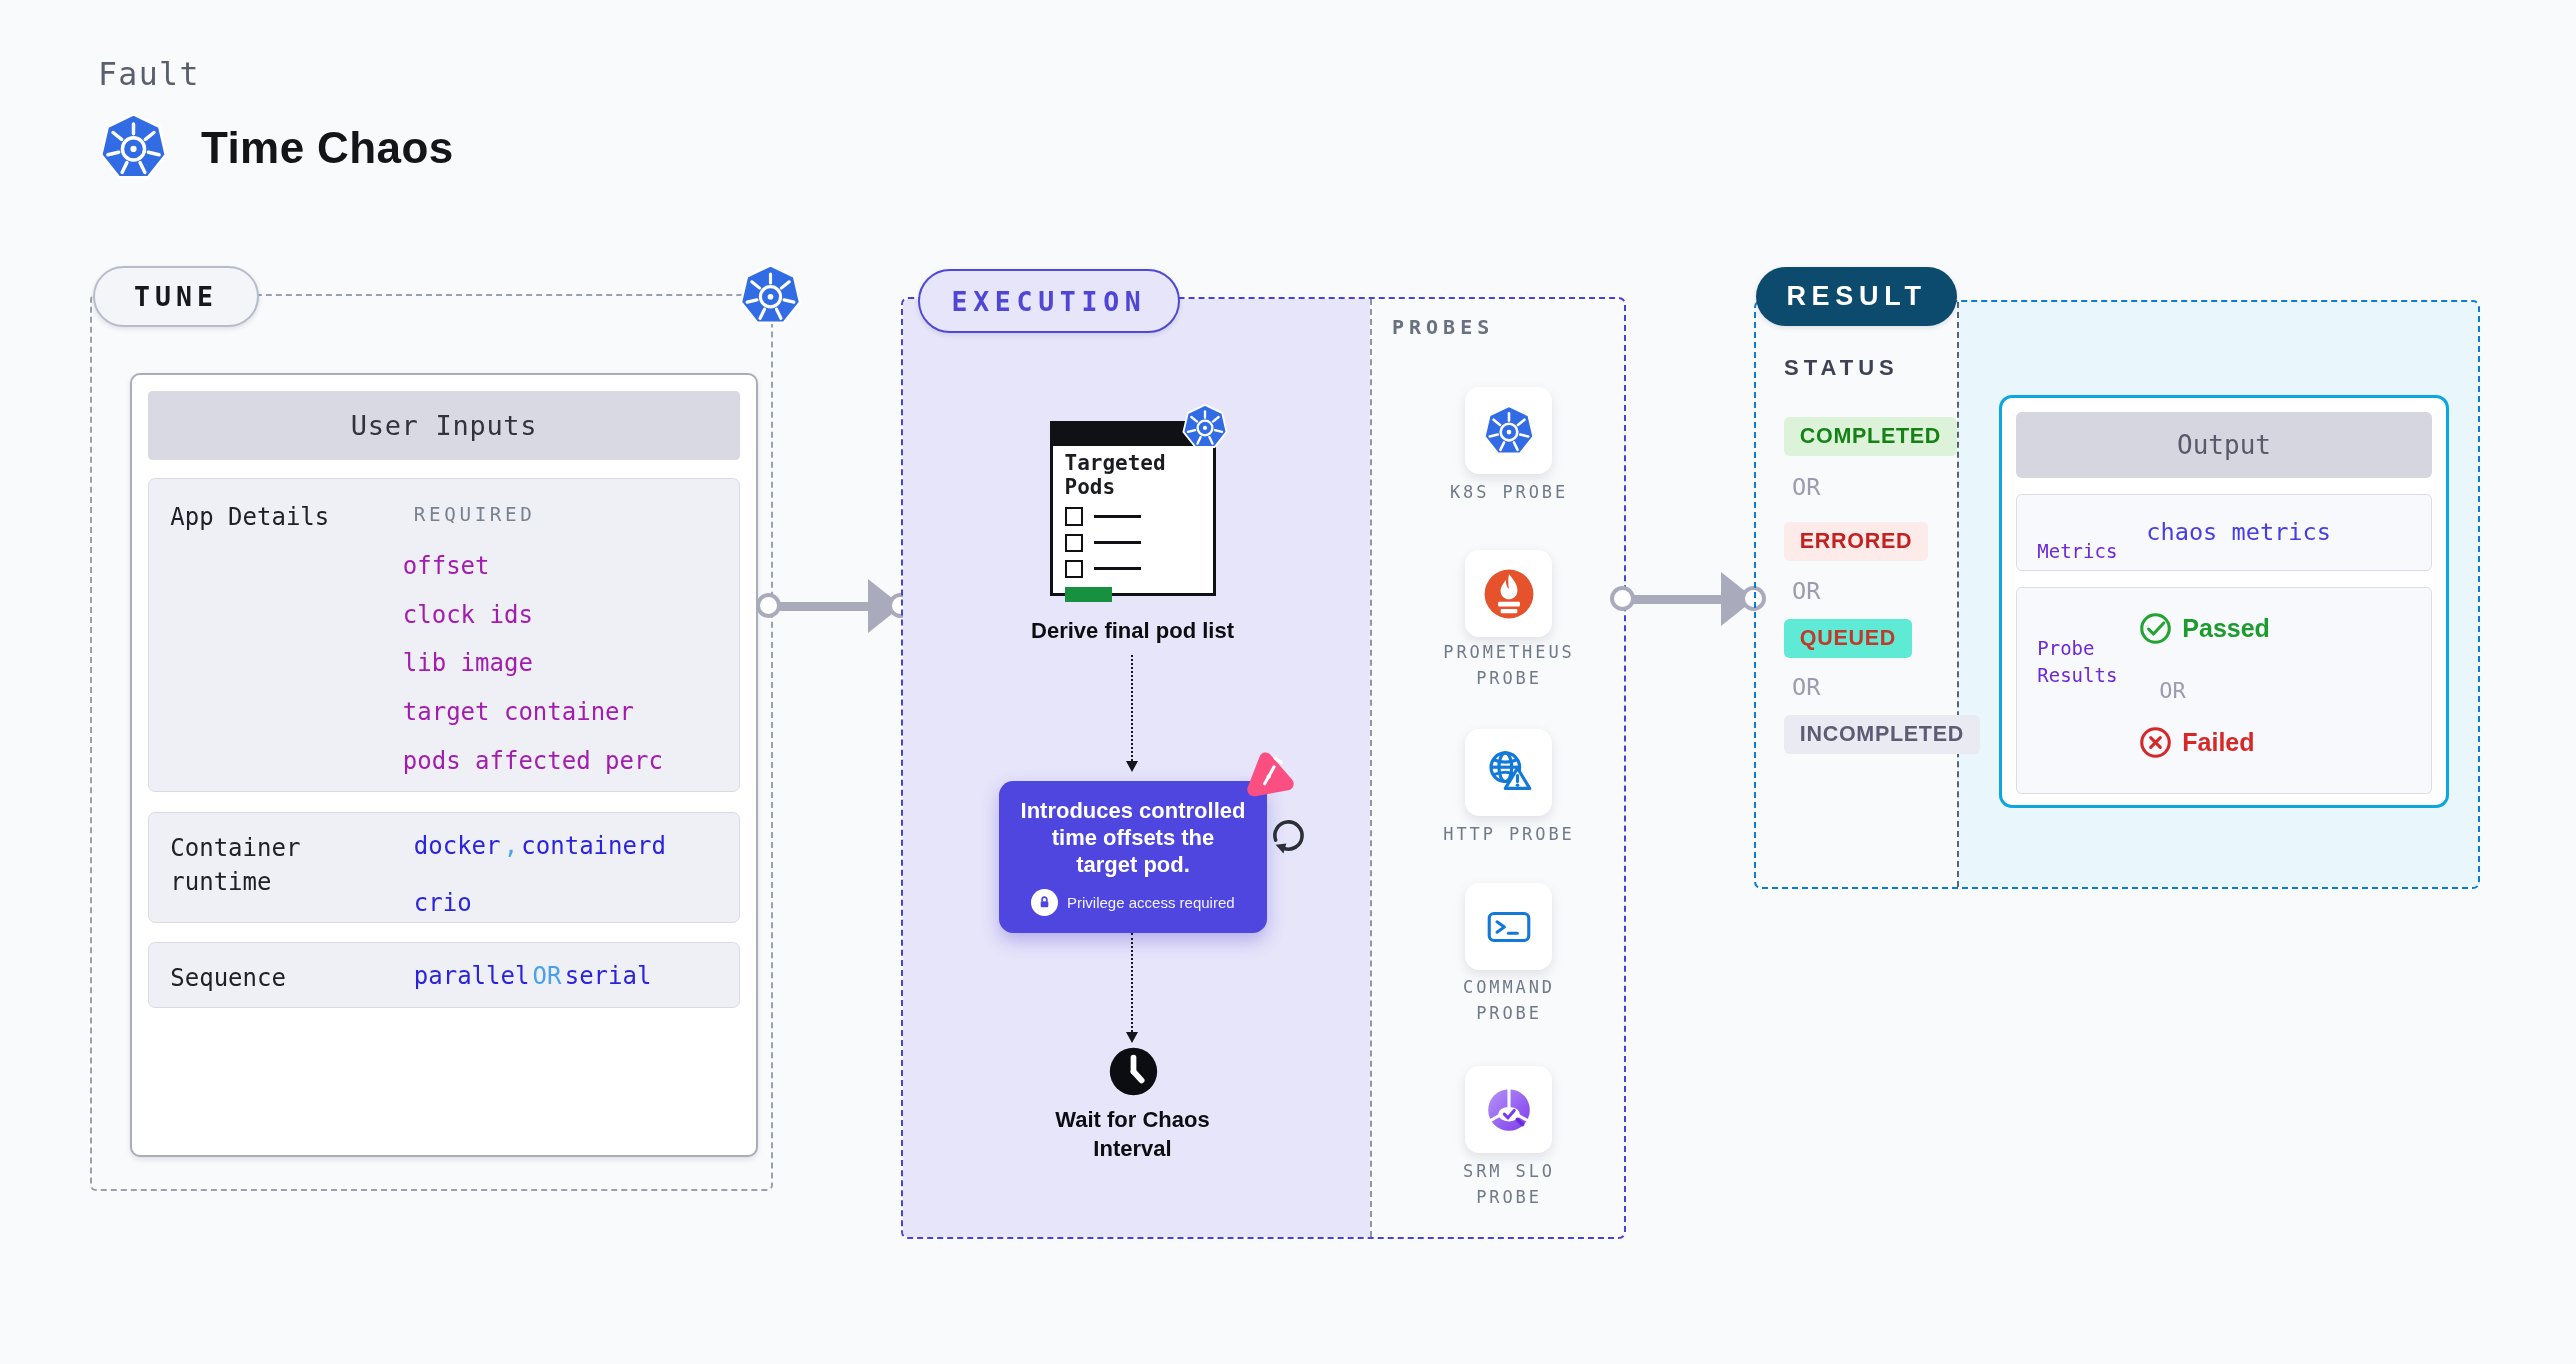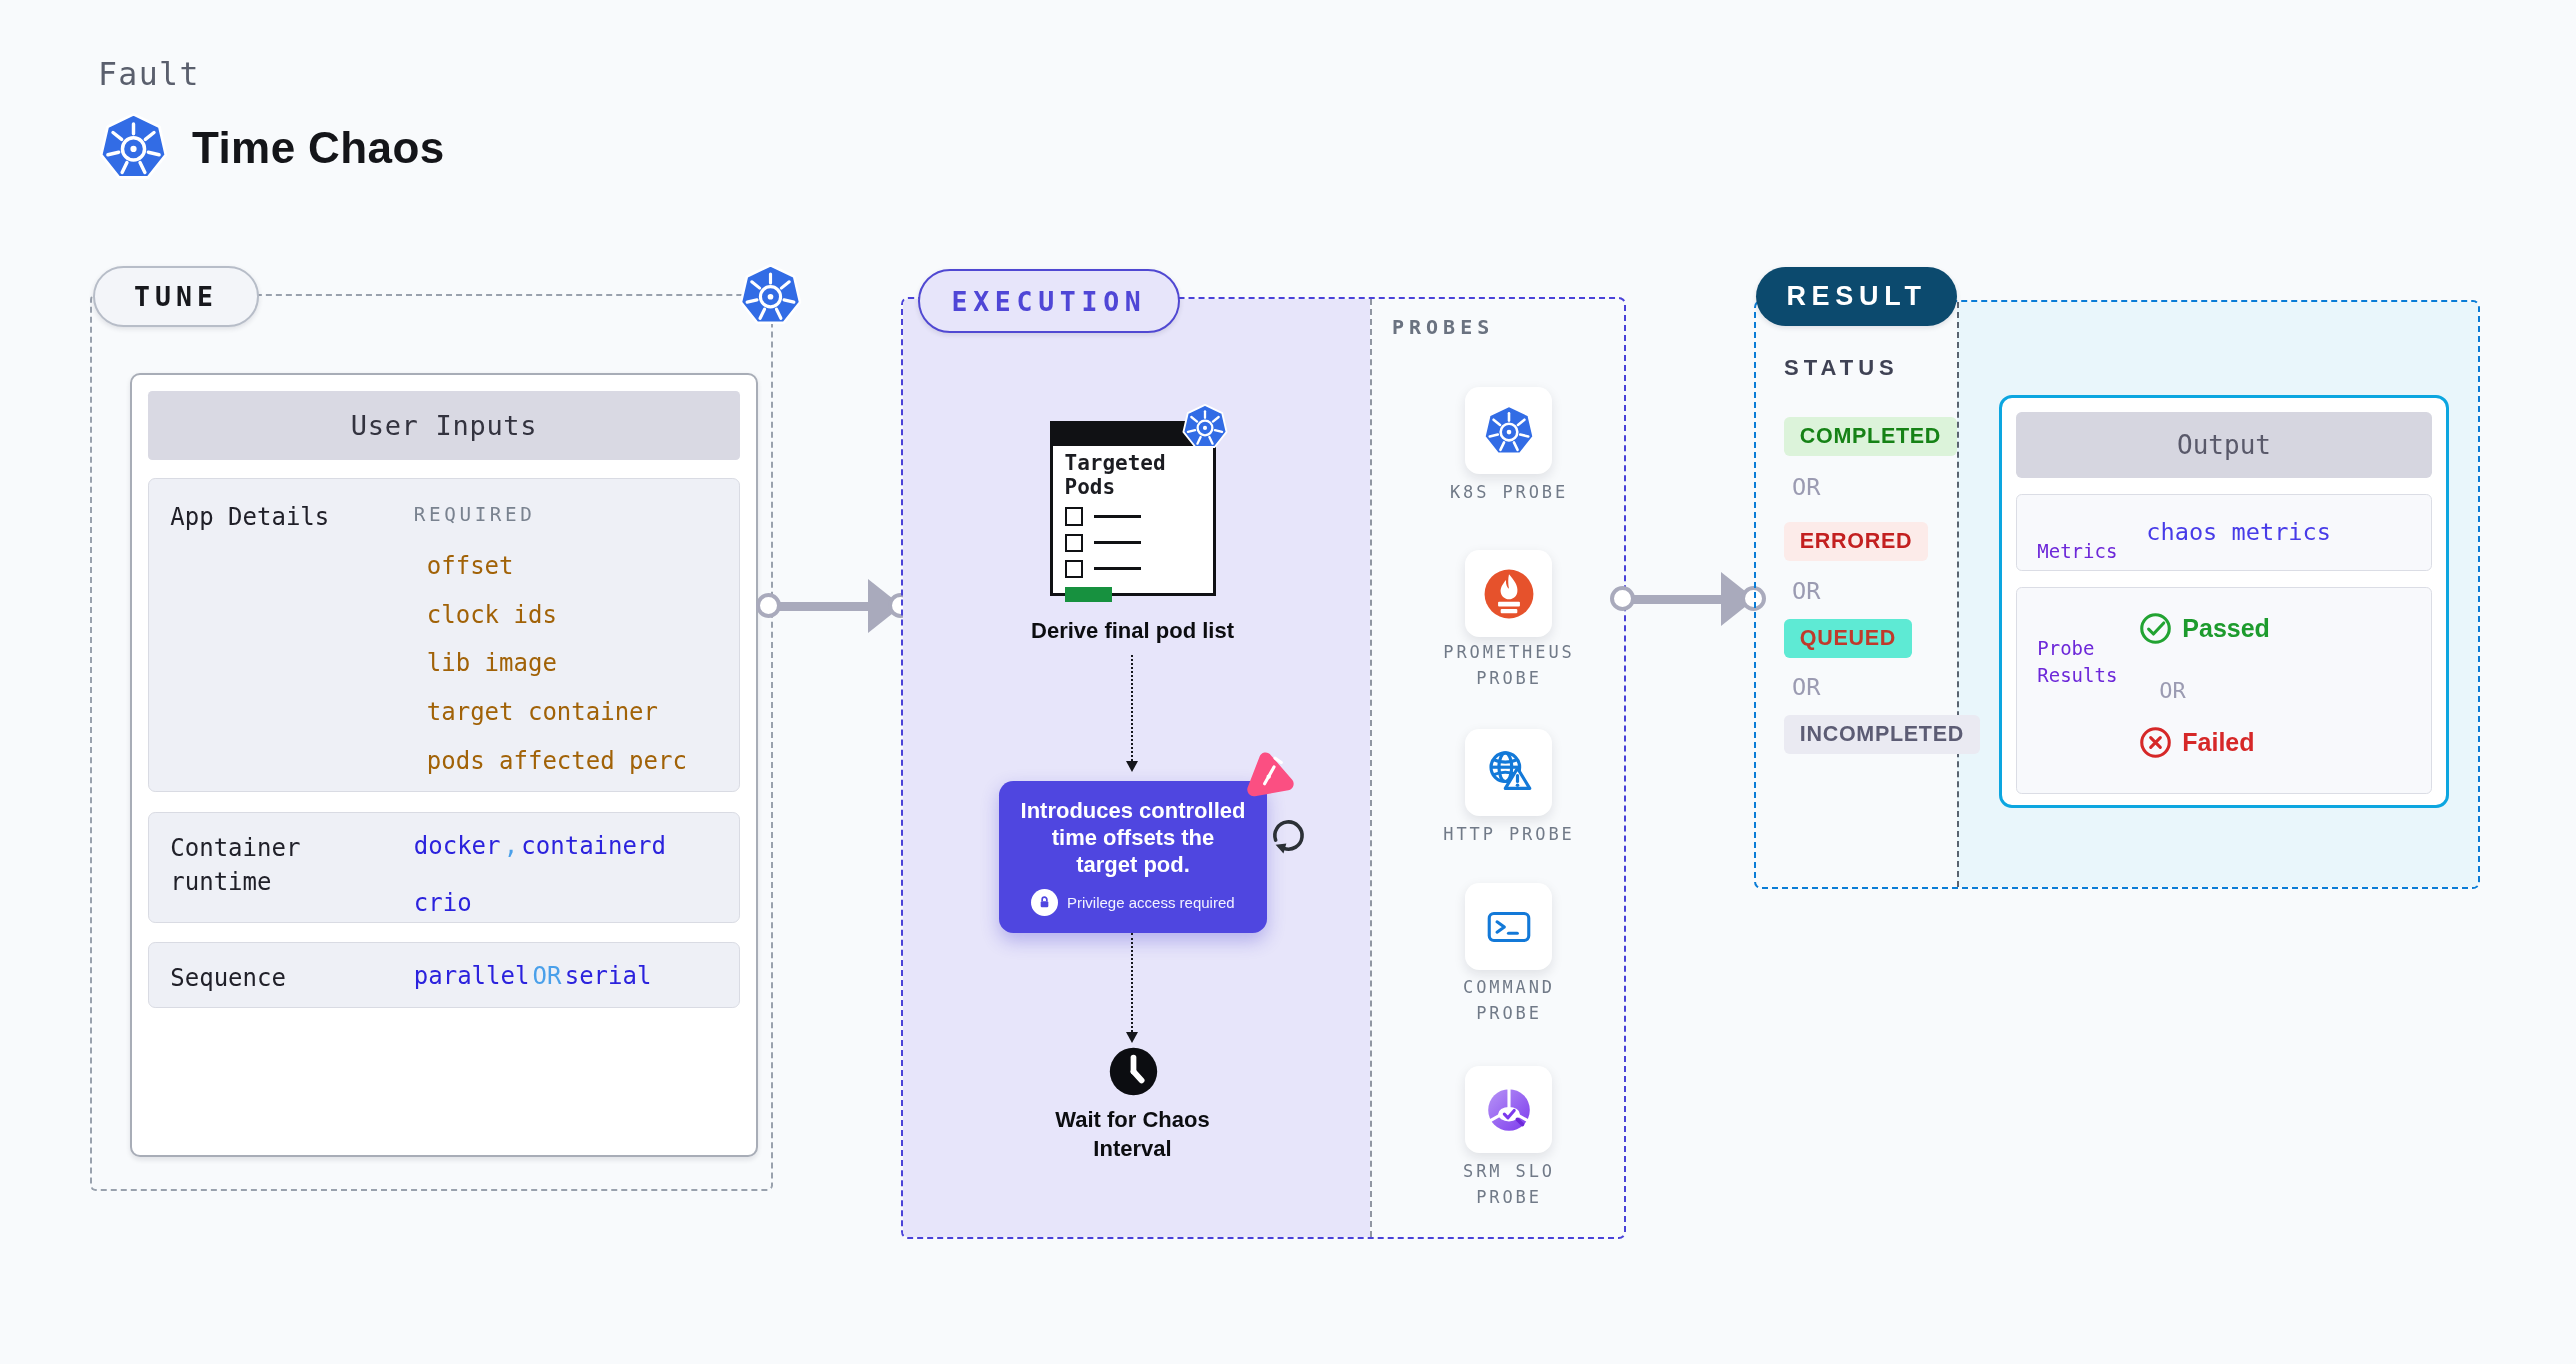--- a/index.html
+++ b/index.html
@@ -4,21 +4,21 @@
 <style>
   html,body{margin:0;padding:0;background:#f7f9fc;}
   .stage{position:relative;width:2576px;height:1365px;background:#f8fafc;overflow:hidden;
          font-family:"Liberation Sans",sans-serif;color:#17181d;}
   .mono{font-family:"DejaVu Sans Mono",monospace;}
   .abs{position:absolute;}
 
   
   .eyebrow{left:98px;top:56px;font-size:31.5px;color:#5a5f6d;letter-spacing:1.4px;}
   .title-row{left:99px;top:113px;display:flex;align-items:center;gap:24px;}
-  .title{font-size:44px;font-weight:bold;color:#141519;letter-spacing:0.4px;}
+  .title{font-size:44px;font-weight:bold;color:#141519;letter-spacing:0.4px;margin-left:9px;}
 
   
   .tune-box{left:90px;top:294px;width:679px;height:893px;border:2.1px dashed #99a1ad;border-radius:5.7px;}
   .exec-box{left:901px;top:297px;width:721px;height:938px;border:2.9px dashed #4a42d8;border-radius:7.2px;overflow:hidden;}
   .exec-lav{position:absolute;left:0;top:0;width:467px;height:100%;background:#e7e5fa;}
   .probes-divider{position:absolute;left:467px;top:0;height:100%;border-left:2.1px dashed #9096a2;}
   .result-box{left:1754px;top:300px;width:722px;height:585px;border:2.9px dashed #0a7cd6;border-radius:7.2px;overflow:hidden;}
   .result-cyan{position:absolute;left:201px;top:0;right:0;bottom:0;background:#e9f6fb;border-left:2.1px dashed #5a6370;}
 
   
@@ -36,21 +36,21 @@
            border-radius:10px;box-shadow:0 2.1px 5.7px rgba(20,24,40,.10);padding:15.8px;box-sizing:border-box;}
   .ui-header{height:69px;background:#d9d9e3;border-radius:4.3px;display:flex;align-items:center;justify-content:center;
              font-size:27px;color:#33333f;letter-spacing:0.7px;}
   .ui-row{position:relative;background:#eef0f6;border:1.4px solid #d9dbe3;border-radius:7.2px;}
   .row-app{margin-top:18.6px;height:312px;}
   .row-runtime{margin-top:20px;height:109px;}
   .row-socket{margin-top:20px;height:113px;}
   .row-seq{margin-top:18.6px;height:64px;}
   .row-label{position:absolute;left:21.5px;font-size:24px;color:#202029;line-height:1.4;}
   .req-tag{position:absolute;left:265px;top:24px;font-size:19.3px;letter-spacing:3.6px;color:#79828f;}
-  .link{position:absolute;left:278px;font-size:24px;color:#a16207;}
+  .link{position:absolute;left:254px;font-size:24px;color:#a21caf;}
   .val{font-size:24px;color:#2b22dd;margin-top:13px;}
   .lightblue{color:#4aa0ea;}
 
   
   .arrow-line{height:8.6px;background:#a9aabc;border-radius:4.3px;}
   .arrow-head{width:0;height:0;border-top:27px solid transparent;border-bottom:27px solid transparent;
               border-left:34px solid #a9aabc;}
   .node-circle{width:17px;height:17px;background:#fff;border:4.3px solid #a9aabc;border-radius:50%;}
   .dot-line{border-left:2.9px dotted #15161b;}
   .dot-head{width:0;height:0;border-left:6.4px solid transparent;border-right:6.4px solid transparent;

